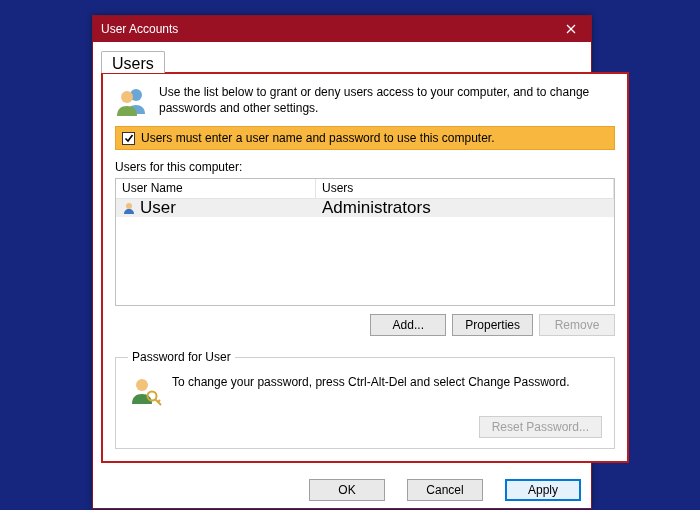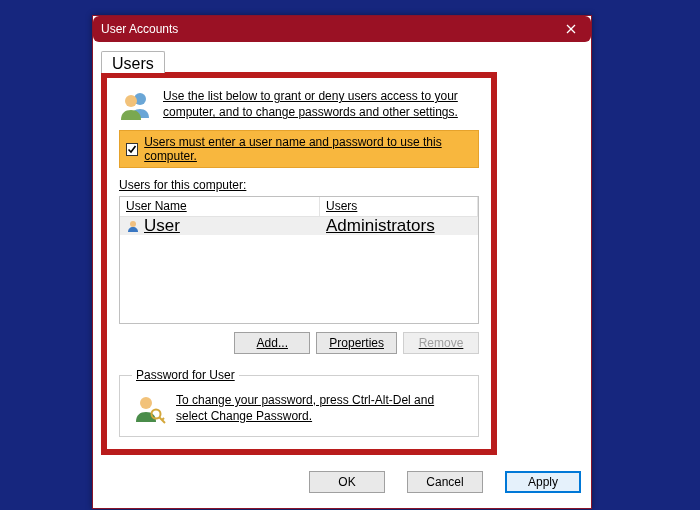--- a/index.html
+++ b/index.html
@@ -24,21 +24,20 @@
     box-shadow: 0 0 6px rgba(0,0,0,0.4);
   }
   .titlebar {
     height: 26px;
     background: #9a1124;
     color: #fff;
     display: flex;
     align-items: center;
     padding-left: 8px;
     font-size: 12px;
-    border-radius: 6px;
   }
   .titlebar .title { flex: 1; }
   .titlebar .close {
     width: 40px;
     height: 26px;
     display: flex;
     align-items: center;
     justify-content: center;
     cursor: default;
   }
@@ -67,26 +66,25 @@
     cursor: default;
   }
   .tab.inactive {
     background: #f4f4f4;
     top: 2px;
     z-index: 0;
     border-bottom: 1px solid #b5b5b5;
     color: #333;
   }
   .tabpage {
-    border: 6px solid #b91c1c;
-    width: 396px;
+    border: 2px solid #b91c1c;
+    width: 528px;
     padding: 10px 12px 12px 12px;
     background: #fff;
     position: relative;
-    text-decoration: underline;
   }
   .intro-row { display: flex; gap: 10px; margin-bottom: 8px; }
   .intro-row .txt { font-size: 12px; line-height: 1.35; color: #000; flex: 1; }
   .users-icon svg { display: block; }
   .highlight-row {
     background: #f8b73e;
     border: 1px solid #e6a22b;
     padding: 4px 6px;
     display: flex;
     align-items: center;
@@ -260,20 +258,23 @@
             <svg width="34" height="34" viewBox="0 0 34 34">
               <circle cx="14" cy="11" r="6" fill="#f2c27a"></circle>
               <path d="M4 30c0-7 4-10 10-10s10 3 10 10z" fill="#4a8c4a"></path>
               <circle cx="24" cy="22" r="4.5" fill="none" stroke="#d4a73b" stroke-width="2"></circle>
               <line x1="27" y1="25" x2="33" y2="31" stroke="#d4a73b" stroke-width="2"></line>
               <line x1="30" y1="28" x2="32" y2="26" stroke="#d4a73b" stroke-width="2"></line>
             </svg>
           </div>
           <div class="txt">To change your password, press Ctrl-Alt-Del and select Change Password.</div>
         </div>
+        <div class="pw-btn-row">
+          <button class="win disabled" style="min-width:120px">Reset Password...</button>
+        </div>
       </fieldset>
 
     </div>
   </div>
 
   <div class="dlg-btns">
     <button class="win">OK</button>
     <button class="win">Cancel</button>
     <button class="win default">Apply</button>
   </div>

